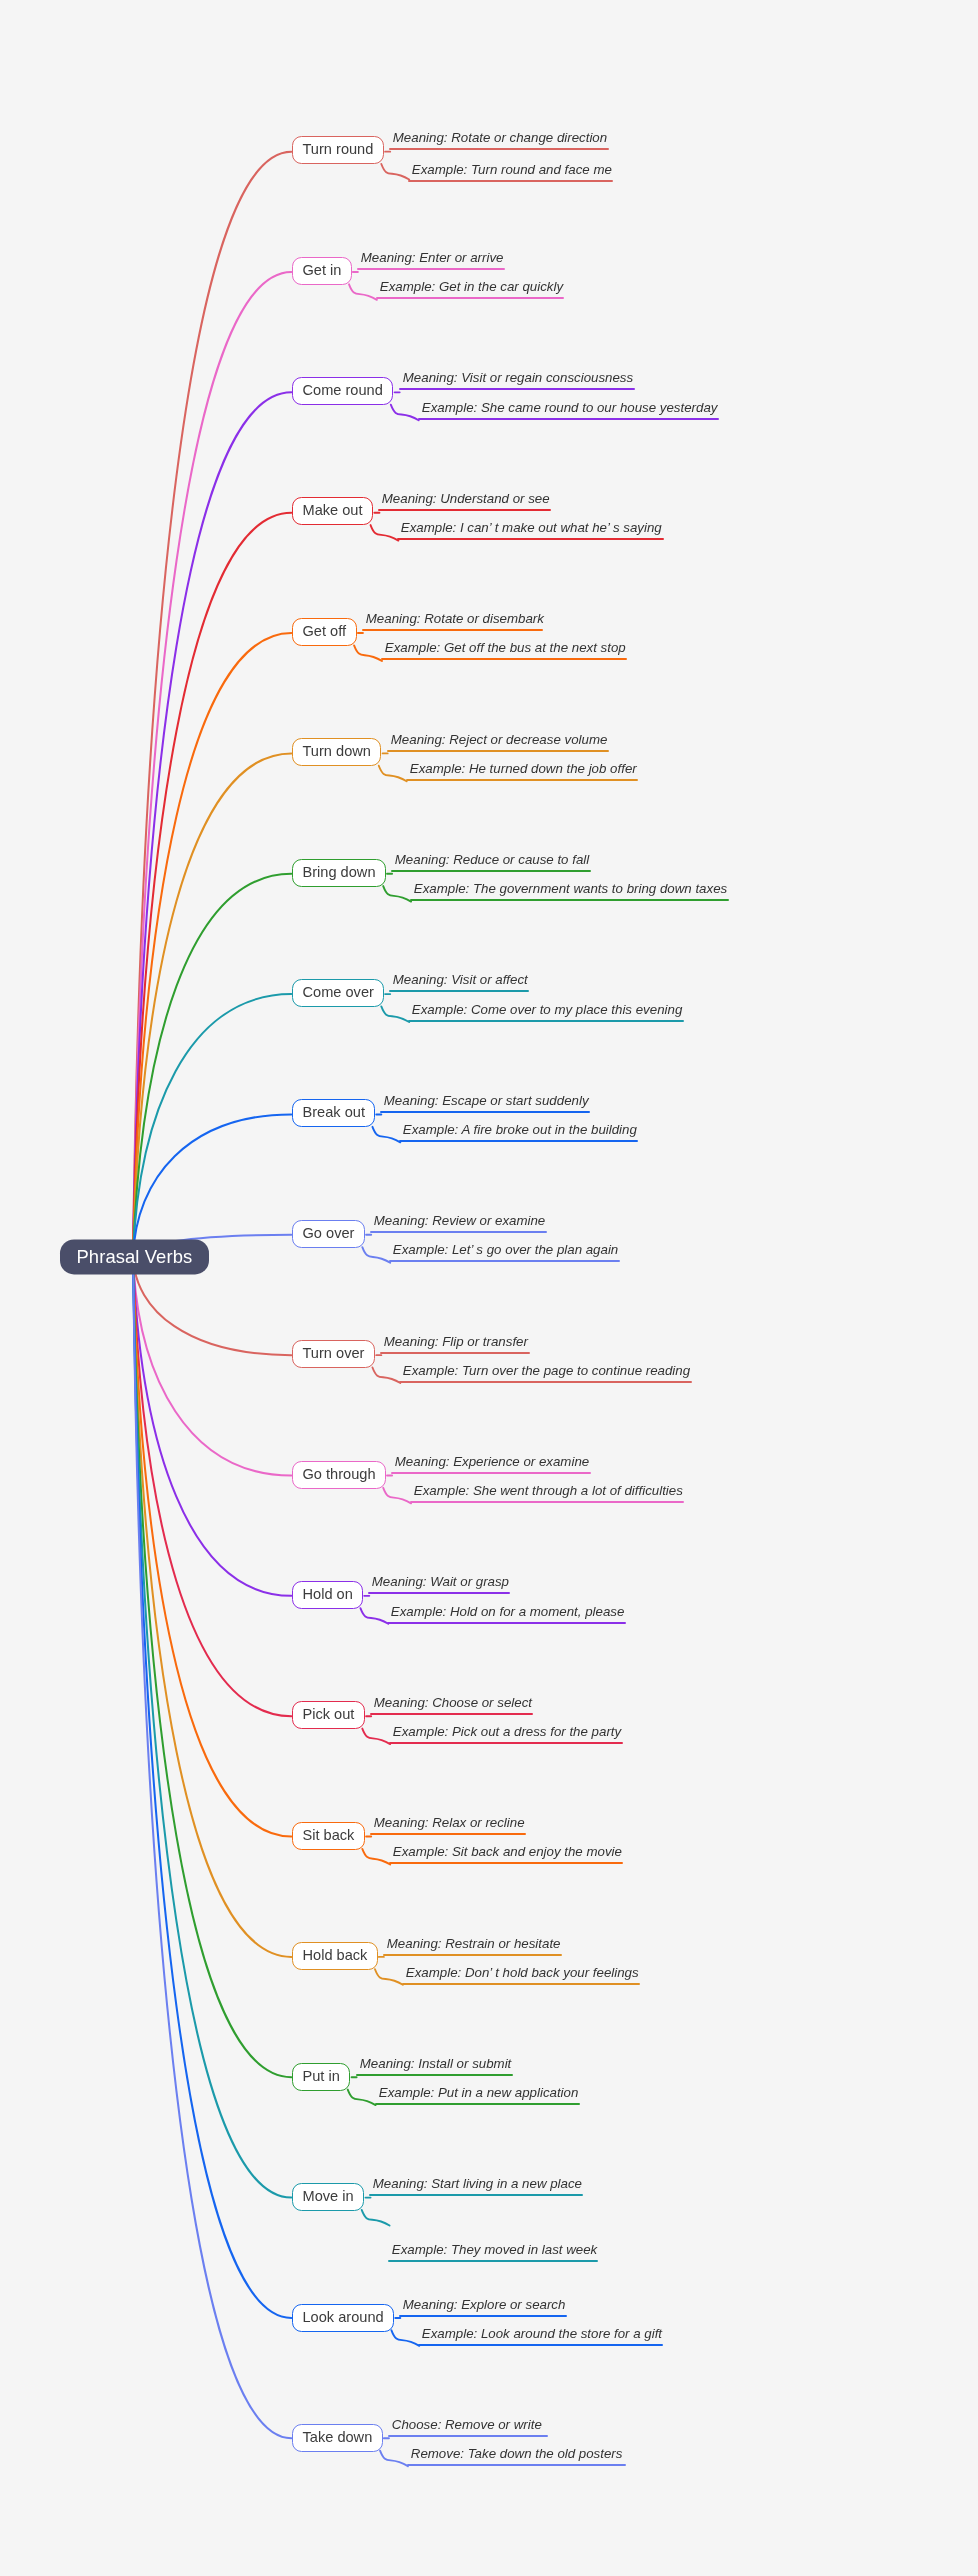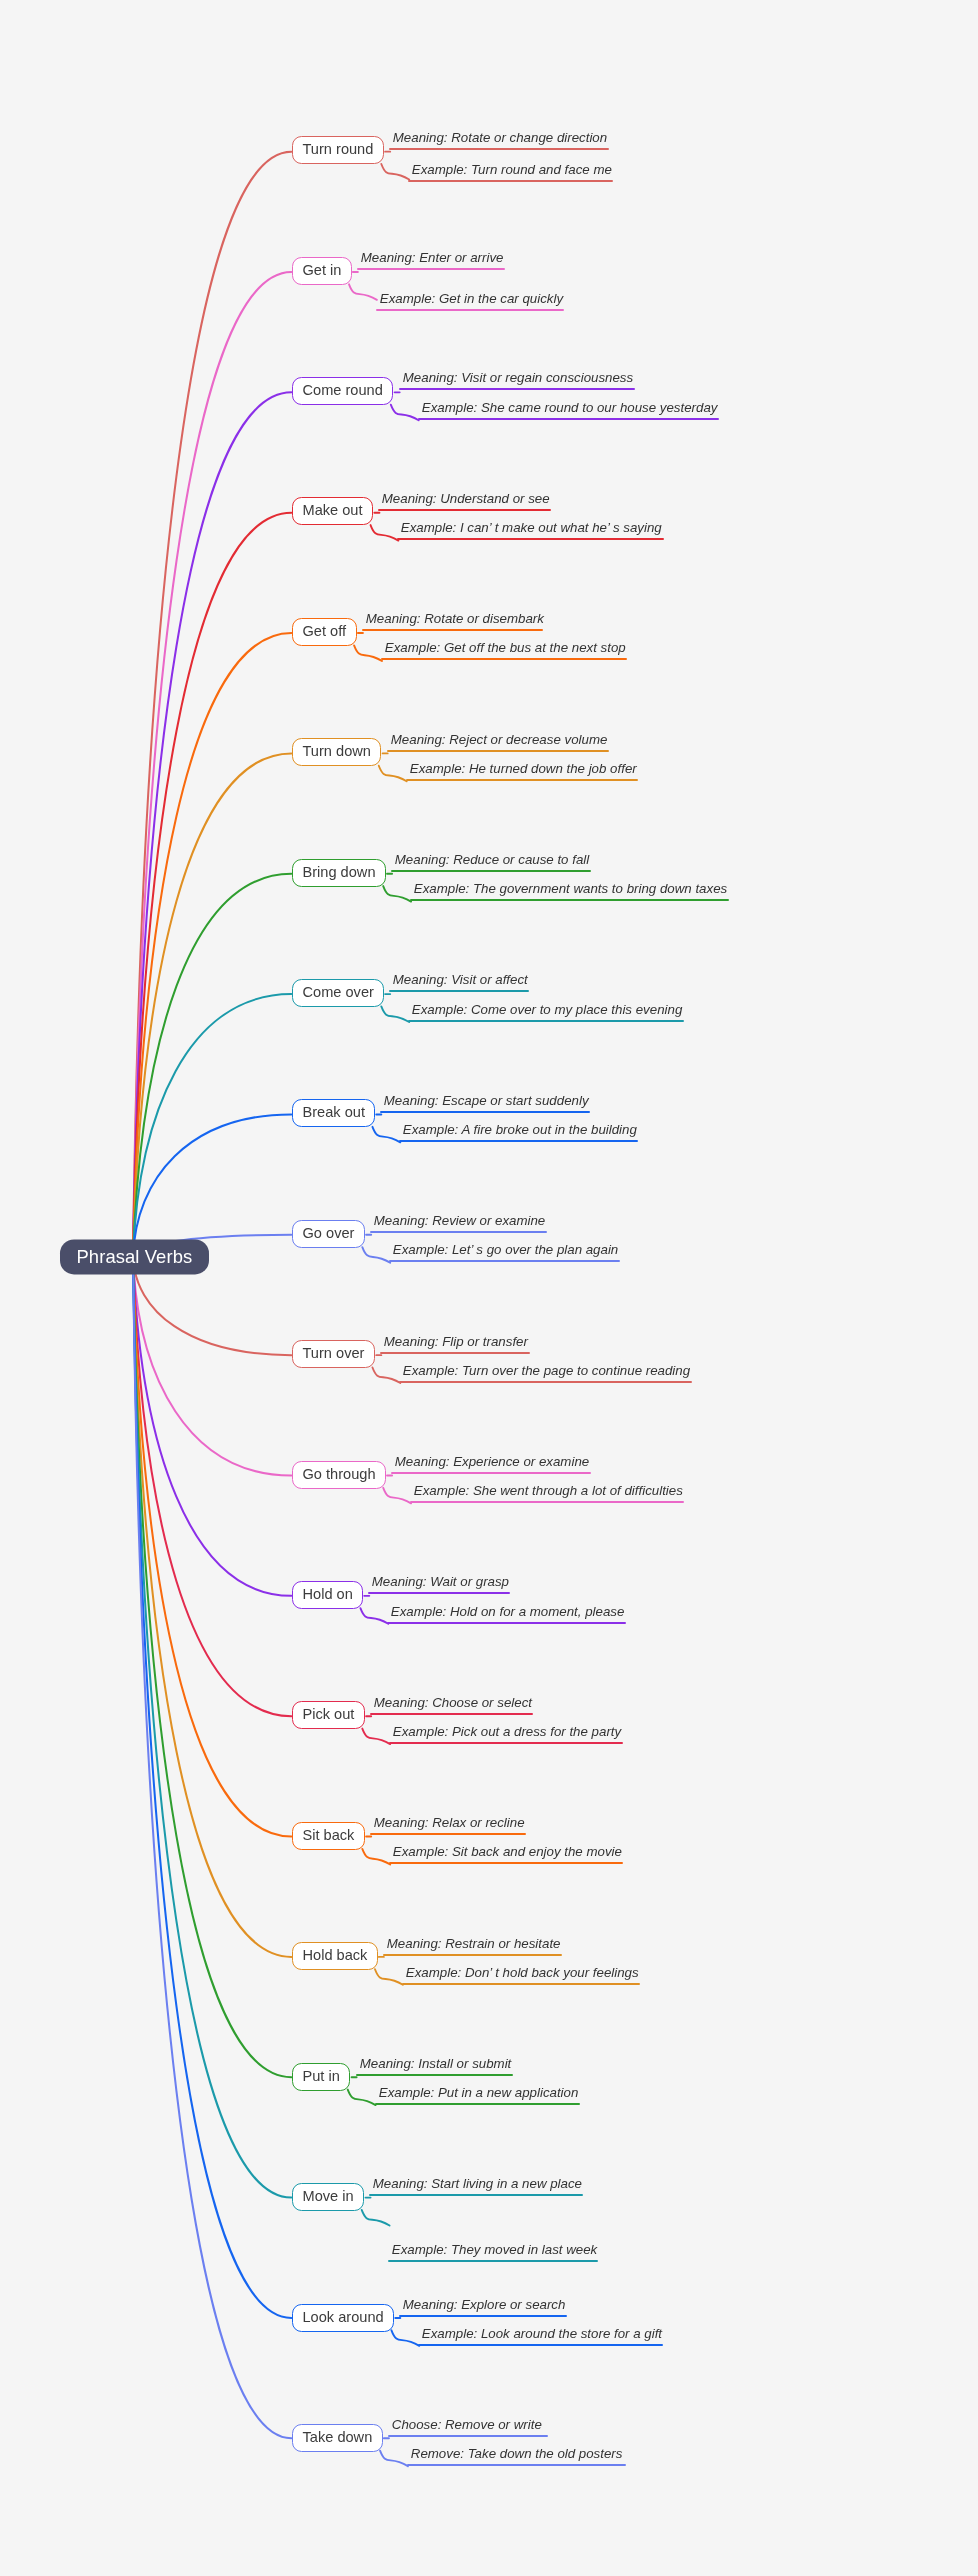--- a/index.html
+++ b/index.html
@@ -139,21 +139,21 @@
       </div>
       <div class="leaf" style="left: 408px; top: 149px; margin-top: 13px;">
         <span class="leaf-text">Example: Turn round and face me</span>
         <span class="leaf-rule" style="background: rgb(217, 100, 95); width: 205px;"></span>
       </div>
       <div class="topic" style="left: 292px; top: 257px; border-color: rgb(234, 104, 200);"><span>Get in</span></div>
       <div class="leaf" style="left: 357px; top: 250px;">
         <span class="leaf-text">Meaning: Enter or arrive</span>
         <span class="leaf-rule" style="background: rgb(234, 104, 200); width: 148px;"></span>
       </div>
-      <div class="leaf" style="left: 376px; top: 279px; margin-top: 12px;">
+      <div class="leaf" style="left: 376px; top: 279px;">
         <span class="leaf-text">Example: Get in the car quickly</span>
         <span class="leaf-rule" style="background: rgb(234, 104, 200); width: 188px;"></span>
       </div>
       <div class="topic" style="left: 292px; top: 377px; border-color: rgb(139, 47, 232);"><span>Come round</span></div>
       <div class="leaf" style="left: 399px; top: 370px;">
         <span class="leaf-text">Meaning: Visit or regain consciousness</span>
         <span class="leaf-rule" style="background: rgb(139, 47, 232); width: 236px;"></span>
       </div>
       <div class="leaf" style="left: 418px; top: 400px;">
         <span class="leaf-text">Example: She came round to our house yesterday</span>

